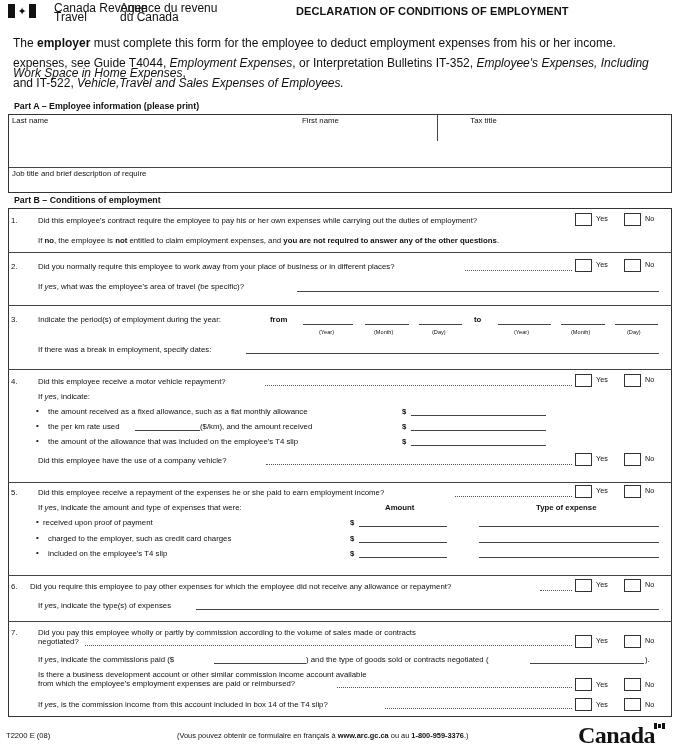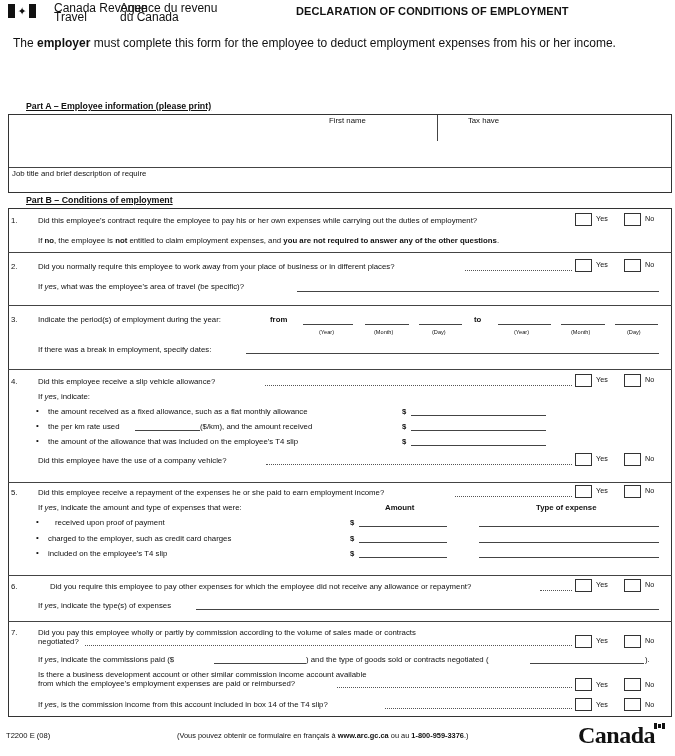--- a/index.html
+++ b/index.html
@@ -10,21 +10,21 @@
 
   
   .flag { position:absolute; left:8px; top:4px; width:28px; height:14px; }
   .flag .bar { position:absolute; top:0; width:7px; height:14px; background:#111; }
   .flag .leaf { position:absolute; left:9px; top:1px; width:10px; height:12px; font-size:11px; line-height:12px; text-align:center; color:#111; }
   .agency { position:absolute; top:4px; font-size:12px; line-height:9px; }
   .doc-title { position:absolute; left:296px; top:5px; font-size:11px; font-weight:bold; letter-spacing:0.1px; }
 
   .intro { position:absolute; left:13px; font-size:12px; line-height:10px; width:655px; }
 
-  .part-h { position:absolute; left:26px; font-size:8.8px; font-weight:bold;text-decoration:underline; }
+  .part-h { position:absolute; left:14px; font-size:8.8px; font-weight:bold; }
 
   
   .tbl-a { position:absolute; left:8px; top:114px; width:664px; height:79px; border:1px solid #333; }
   .cell { position:absolute; border-color:#444; border-style:solid; border-width:0; font-size:7.8px; padding:1px 3px; }
   .sin-tick { position:absolute; bottom:1px; width:1px; height:7px; background:#444; }
 
   
   .sec { position:absolute; left:8px; width:664px; border-top:1px solid #444; }
   .frame { position:absolute; left:8px; top:208px; width:664px; height:509px; border:1px solid #333; border-top:1px solid #333; }
   .num { position:absolute; left:11px; font-size:7.8px; }
@@ -57,29 +57,34 @@
 <div class="agency" style="left:120px">
   <div>Agence du revenu</div>
   <div>du Canada</div>
 </div>
 <div class="doc-title">DECLARATION OF CONDITIONS OF EMPLOYMENT</div>
 
 <div class="intro" style="top:38px">
   <span>The </span><b>employer</b><span> must complete this form for the employee to deduct employment expenses from his or her income.</span>
 </div>
 <div class="intro" style="top:58px">
+  <div><span>expenses, see Guide T4044, </span><i>Employment Expenses</i><span>, or Interpretation Bulletins IT-352, </span><i>Employee's Expenses, Including Work Space in Home Expenses</i><span>,</span></div>
+  <div><span>and IT-522, </span><i>Vehicle,Travel and Sales Expenses of Employees.</i></div>
 </div>
 
 <div class="part-h" style="top:101px">Part A – Employee information (please print)</div>
 <div class="tbl-a">
-  <div class="cell" style="left:290px;top:0;width:140px;height:26px;margin-left:27px;">
+  <div class="cell" style="left:0;top:0;width:428px;height:26px;">
+    <span>Last name</span>
+  </div>
+  <div class="cell" style="left:290px;top:0;width:140px;height:26px;">
     <span>First name</span>
   </div>
   <div class="cell" style="left:428px;top:0;width:92px;height:26px;border-left-width:1px;text-align:center;">
-    <span>Tax have</span>
+    <span>Tax title</span>
   </div>
   <div class="cell" style="left:0;top:52px;width:662px;height:25px;border-top-width:1px;">
     <span>Job title and brief description of require</span>
   </div>
 </div>
 
 <div class="part-h" style="top:195px">Part B – Conditions of employment</div>
 <div class="frame"></div>
 
 <div class="num" style="top:216px">1.</div>
@@ -120,21 +125,21 @@
 <div class="small" style="left:374px;top:329px">(Month)</div>
 <div class="small" style="left:432px;top:329px">(Day)</div>
 <div class="small" style="left:514px;top:329px">(Year)</div>
 <div class="small" style="left:571px;top:329px">(Month)</div>
 <div class="small" style="left:627px;top:329px">(Day)</div>
 <div class="txt" style="left:38px;top:345px">If there was a break in employment, specify dates:</div>
 <div class="line" style="left:246px;top:353px;width:413px"></div>
 
 <div class="sec" style="top:369px"></div>
 <div class="num" style="top:377px">4.</div>
-<div class="txt" style="left:38px;top:377px">Did this employee receive a slip vehicle allowance?</div>
+<div class="txt" style="left:38px;top:377px">Did this employee receive a motor vehicle repayment?</div>
 <div class="leader" style="left:265px;top:385px;width:307px"></div>
 <div class="box" style="left:575px;top:374px"></div>
 <div class="yn" style="left:596px;top:375px">Yes</div>
 <div class="box" style="left:624px;top:374px"></div>
 <div class="yn" style="left:645px;top:375px">No</div>
 <div class="txt" style="left:38px;top:392px">
   <span>If </span><i>yes</i><span>, indicate:</span>
 </div>
 <div class="bullet" style="top:406px">•</div>
 <div class="txt" style="left:48px;top:407px">the amount received as a fixed allowance, such as a flat monthly allowance</div>
@@ -165,40 +170,40 @@
 <div class="yn" style="left:596px;top:486px">Yes</div>
 <div class="box" style="left:624px;top:485px"></div>
 <div class="yn" style="left:645px;top:486px">No</div>
 <div class="txt" style="left:38px;top:503px">
   <span>If </span><i>yes</i><span>, indicate the amount and type of expenses that were:</span>
 </div>
 <div class="txt b" style="left:385px;top:503px">Amount</div>
 <div class="txt b" style="left:536px;top:503px">Type of expense</div>
 
 <div class="bullet" style="top:517px">•</div>
-<div class="txt" style="left:55px;top:518px">received upon proof of payment</div>
+<div class="txt" style="left:43px;top:518px">received upon proof of payment</div>
 <div class="txt b" style="left:350px;top:518px">$</div>
 <div class="line" style="left:359px;top:526px;width:88px"></div>
 <div class="line" style="left:479px;top:526px;width:180px"></div>
 
 <div class="bullet" style="top:533px">•</div>
 <div class="txt" style="left:48px;top:534px">charged to the employer, such as credit card charges</div>
 <div class="txt b" style="left:350px;top:534px">$</div>
 <div class="line" style="left:359px;top:542px;width:88px"></div>
 <div class="line" style="left:479px;top:542px;width:180px"></div>
 
 <div class="bullet" style="top:548px">•</div>
 <div class="txt" style="left:48px;top:549px">included on the employee's T4 slip</div>
 <div class="txt b" style="left:350px;top:549px">$</div>
 <div class="line" style="left:359px;top:557px;width:88px"></div>
 <div class="line" style="left:479px;top:557px;width:180px"></div>
 
 <div class="sec" style="top:575px"></div>
 <div class="num" style="top:582px">6.</div>
-<div class="txt" style="left:50px;top:582px">Did you require this employee to pay other expenses for which the employee did not receive any allowance or repayment?</div>
+<div class="txt" style="left:30px;top:582px">Did you require this employee to pay other expenses for which the employee did not receive any allowance or repayment?</div>
 <div class="leader" style="left:540px;top:590px;width:32px"></div>
 <div class="box" style="left:575px;top:579px"></div>
 <div class="yn" style="left:596px;top:580px">Yes</div>
 <div class="box" style="left:624px;top:579px"></div>
 <div class="yn" style="left:645px;top:580px">No</div>
 <div class="txt" style="left:38px;top:601px">
   <span>If </span><i>yes</i><span>, indicate the type(s) of expenses</span>
 </div>
 <div class="line" style="left:196px;top:609px;width:463px"></div>
 

